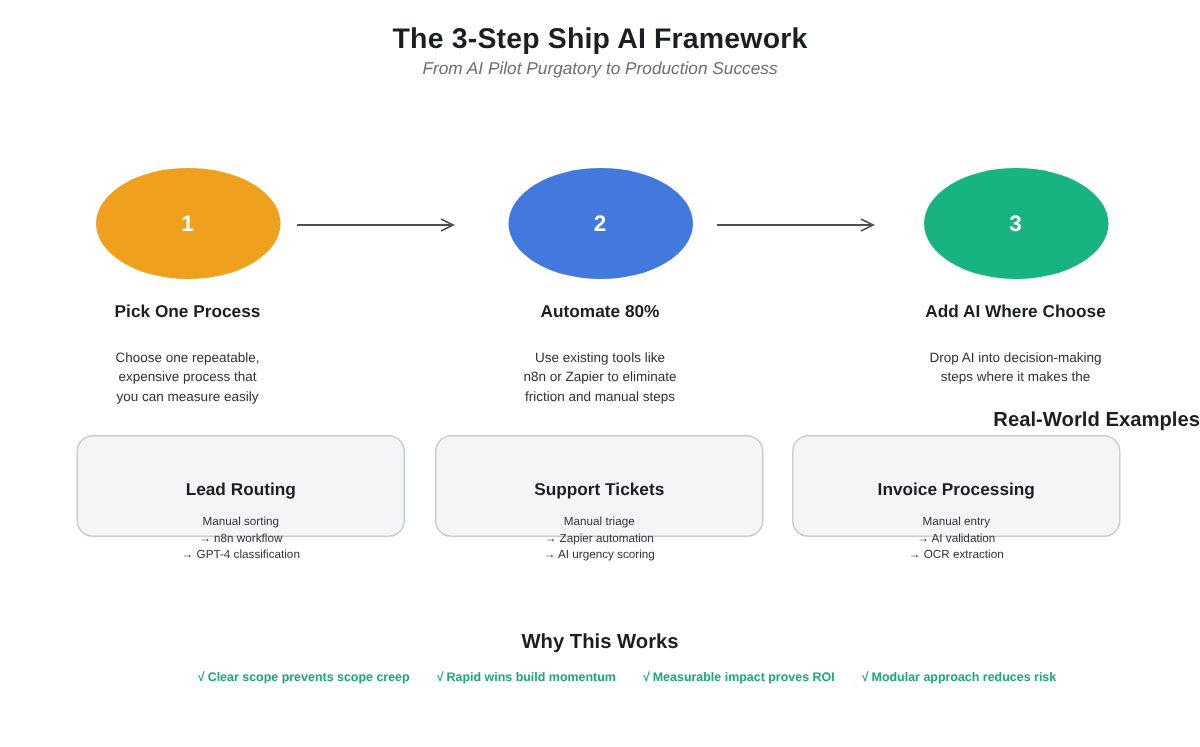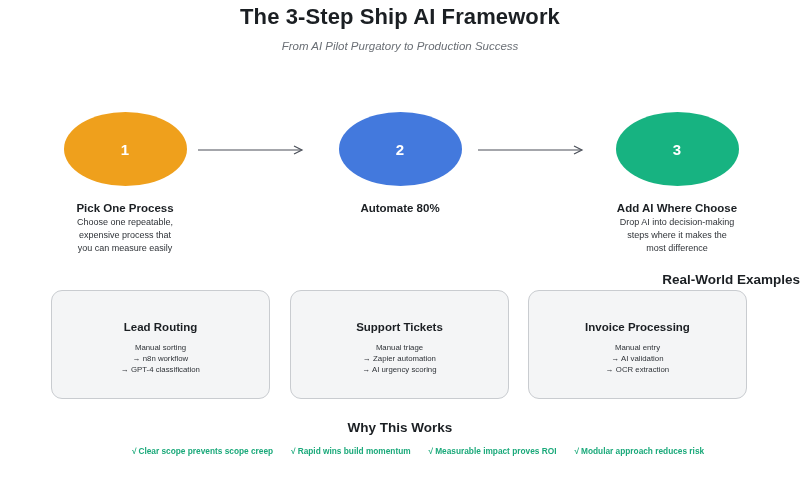--- a/index.html
+++ b/index.html
@@ -19,24 +19,24 @@
   #canvas {
     position: relative;
     width: 800px;
     height: 498px;
   }
 
   
   .title {
     position: absolute;
     left: 0;
-    top: 4px;
-    width: 800px;
-    text-align: center;
-    font-size: 22px;
+    top: 16px;
+    width: 800px;
+    text-align: center;
+    font-size: 19px;
     font-weight: bold;
     color: #1b1f23;
     letter-spacing: 0.1px;
   }
   .subtitle {
     position: absolute;
     left: 0;
     top: 40px;
     width: 800px;
     text-align: center;
@@ -69,21 +69,21 @@
     font-size: 15px;
     font-weight: bold;
   }
   .step-heading {
     margin-top: 16px;
     font-size: 11.5px;
     font-weight: bold;
     color: #1b1f23;
   }
   .step-desc {
-    margin-top: 2px;
+    margin-top: 18px;
     font-size: 9px;
     line-height: 13px;
     color: #2f3338;
   }
   .step-desc div { white-space: nowrap; }
 
   
   .arrow {
     position: absolute;
     top: 142px;
@@ -104,21 +104,21 @@
     color: #1b1f23;
   }
   #examples-heading { top: 272px; text-align: right; }
   #why-heading { top: 420px; }
 
   
   .card {
     position: absolute;
     top: 290px;
     width: 219px;
-    height: 109px;
+    height: 68px;
     background: #f4f5f6;
     border: 1px solid #c9ccd0;
     border-radius: 11px;
     box-sizing: border-box;
     text-align: center;
   }
   .card-1 { left: 51px; }
   .card-2 { left: 290px; }
   .card-3 { left: 528px; }
 
@@ -174,31 +174,35 @@
       <div>expensive process that</div>
       <div>you can measure easily</div>
     </div>
   </div>
 
   <div class="step step-2">
     <div class="ellipse" style="background:#4379dd;">
       <span>2</span>
     </div>
     <div class="step-heading">Automate 80%</div>
+    <div class="step-desc">
+      <div>Use existing tools like</div>
+      <div>n8n or Zapier to eliminate</div>
+      <div>friction and manual steps</div>
+    </div>
   </div>
 
   <div class="step step-3">
     <div class="ellipse" style="background:#17b381;">
       <span>3</span>
     </div>
     <div class="step-heading">Add AI Where Choose</div>
     <div class="step-desc">
       <div>Drop AI into decision-making</div>
       <div>steps where it makes the</div>
-      <div>most difference</div>
     </div>
   </div>
 
   <div class="arrow arrow-1">
     <svg width="110" height="16" viewBox="0 0 110 16">
       <line x1="0" y1="8" x2="103" y2="8" stroke="#4a4f58" stroke-width="1.2"></line>
       <polyline points="96,4 104,8 96,12" fill="none" stroke="#4a4f58" stroke-width="1.2"></polyline>
     </svg>
   </div>
   <div class="arrow arrow-2">

